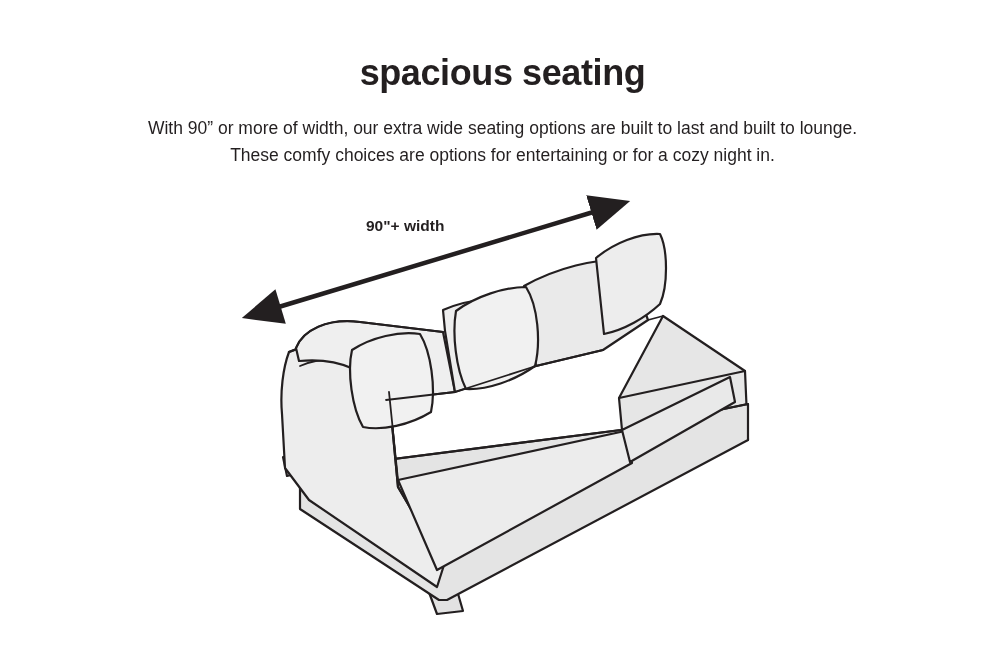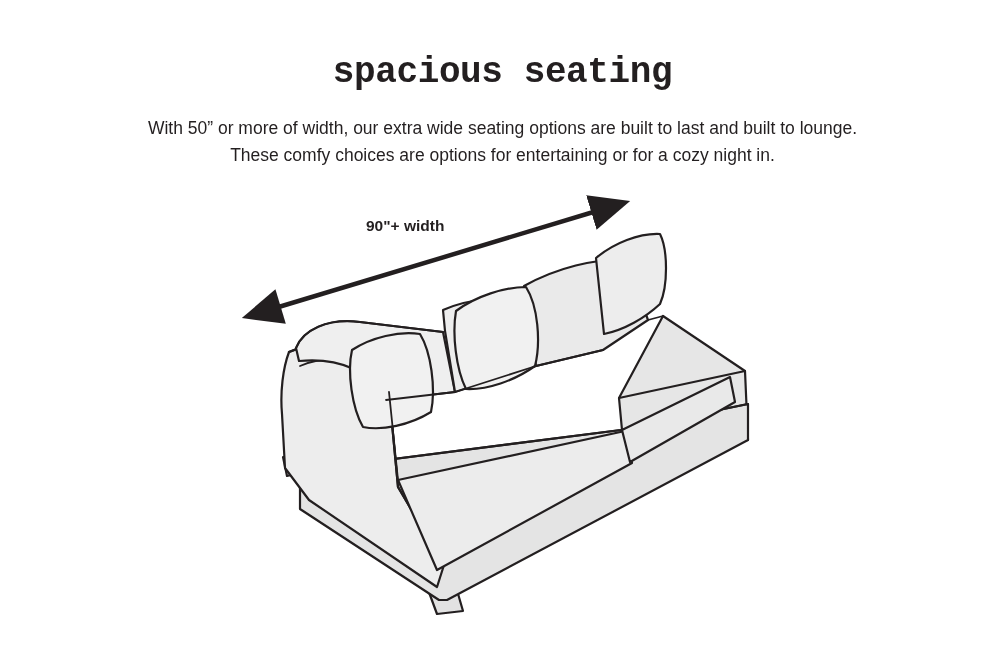--- a/index.html
+++ b/index.html
@@ -24,21 +24,21 @@
   .headline {
     position: absolute;
     top: 52px;
     left: 0;
     width: 1005px;
     text-align: center;
     font-size: 36px;
     font-weight: bold;
     letter-spacing: -0.4px;
     color: #231f20;
-    font-family: Liberation Mono, monospace;
+    font-family: Liberation Sans, sans-serif;
   }
   .subcopy {
     position: absolute;
     top: 115px;
     left: 0;
     width: 1005px;
     text-align: center;
     font-size: 17.5px;
     line-height: 27px;
     color: #231f20;
@@ -65,21 +65,21 @@
   }
 </style>
 </head>
 <body>
 
 <div class="page">
 
   <div class="headline">spacious seating</div>
 
   <div class="subcopy">
-    <span class="line">With 50” or more of width, our extra wide seating options are built to last and built to lounge.</span>
+    <span class="line">With 90” or more of width, our extra wide seating options are built to last and built to lounge.</span>
     <span class="line">These comfy choices are options for entertaining or for a cozy night in.</span>
   </div>
 
   <div class="dim-label">90"+ width</div>
 
   <svg class="art" viewBox="0 0 1005 671">
     <defs>
       <marker id="arrowEnd" markerWidth="10" markerHeight="10" refX="2" refY="4" orient="auto" markerUnits="strokeWidth">
         <path d="M0,0 L9,4 L0,8 z" fill="#231f20"></path>
       </marker>

